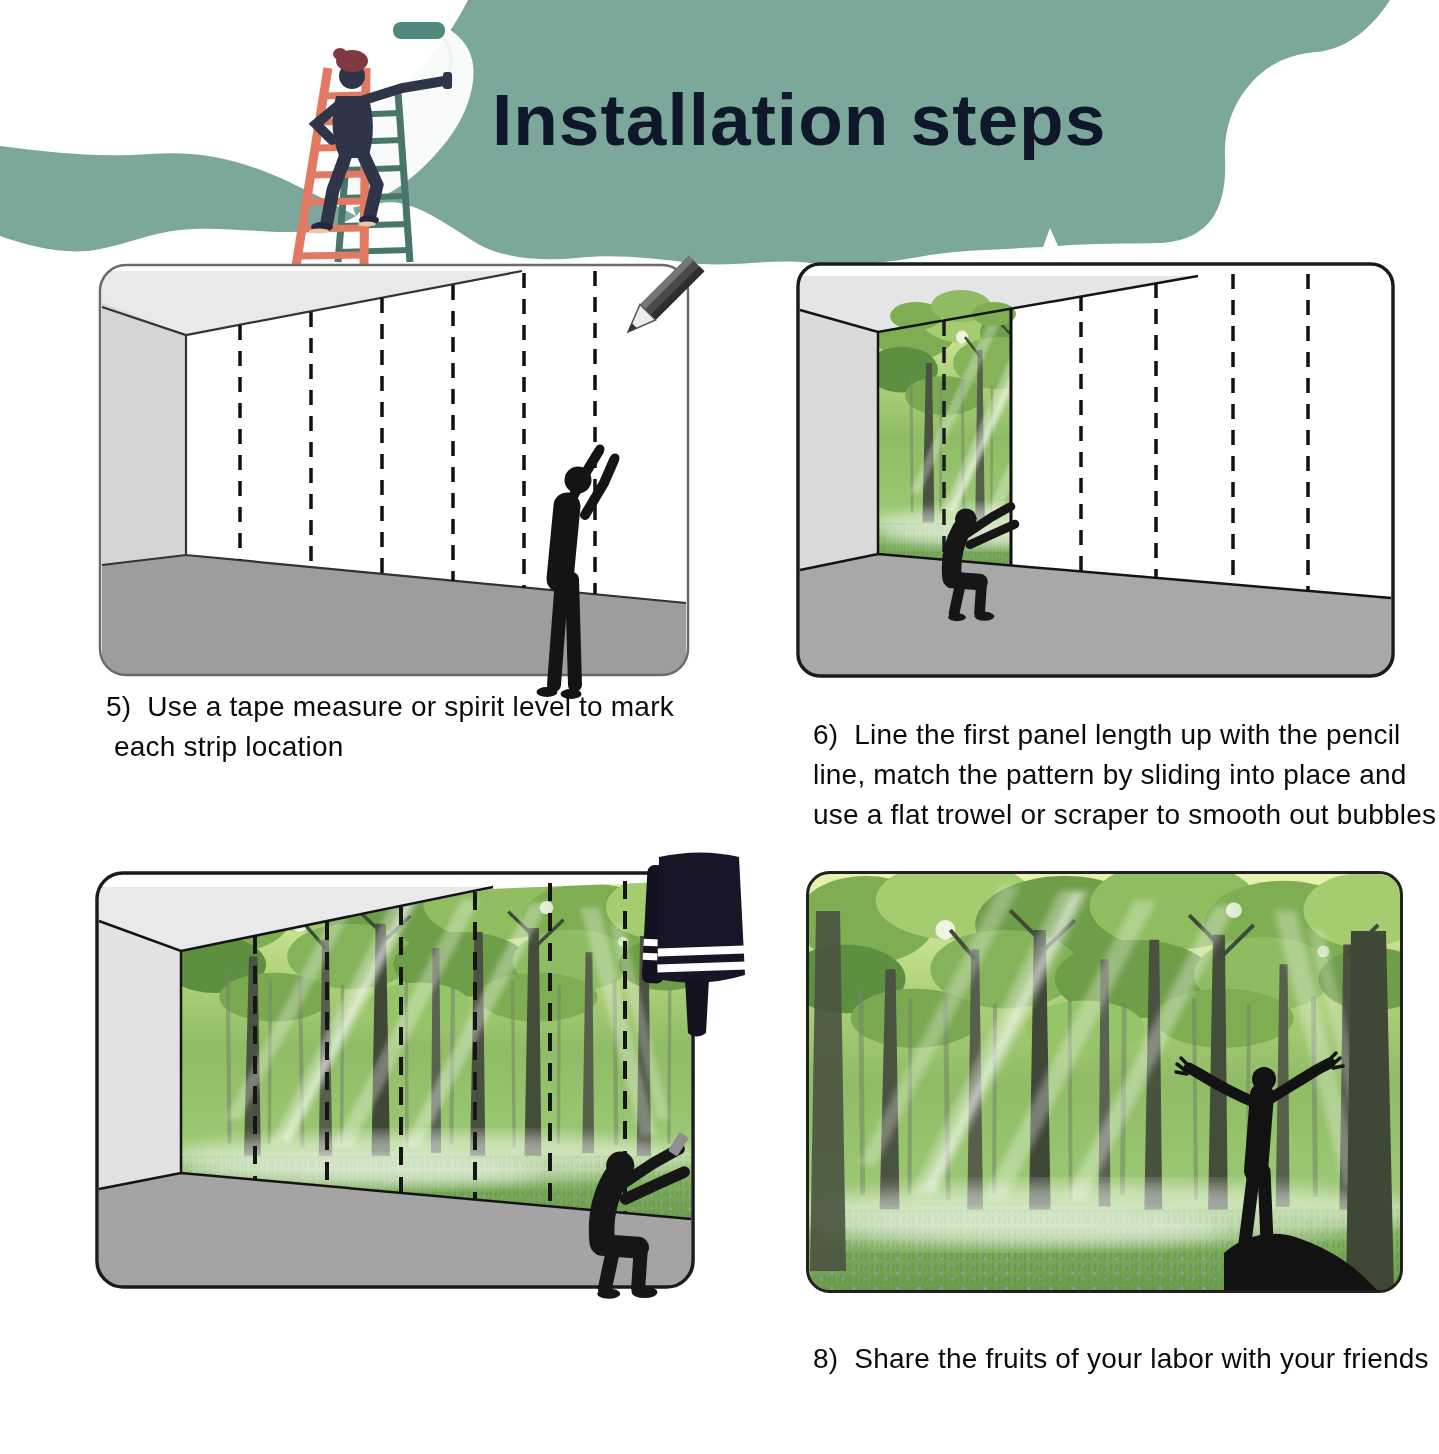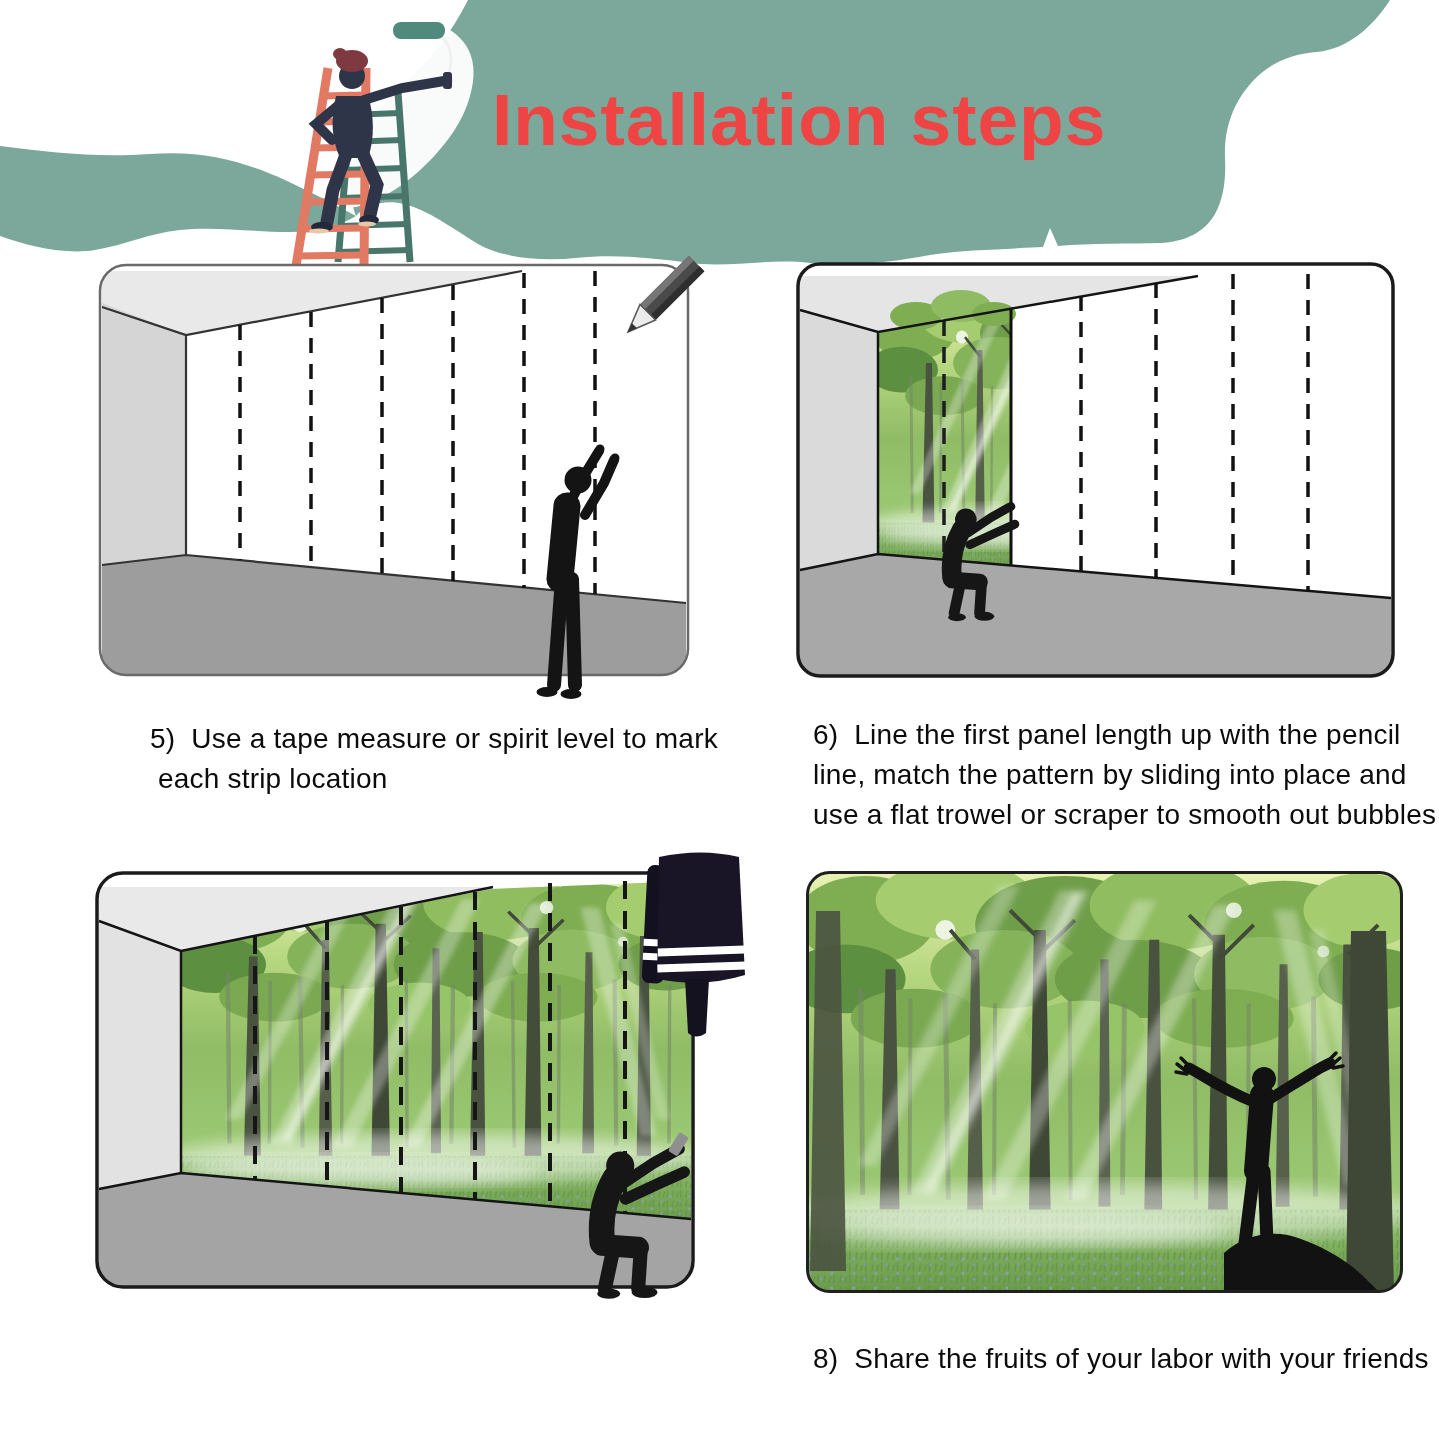--- a/index.html
+++ b/index.html
@@ -5,29 +5,29 @@
   html,body{margin:0;padding:0;background:#ffffff;}
   .page{
     position:relative;width:1439px;height:1454px;background:#ffffff;
     font-family:"Liberation Sans",sans-serif;overflow:hidden;
   }
   svg{display:block;}
   .abs{position:absolute;}
   .hdr-svg{left:0;top:0;}
   .page-title{
     left:492px;top:78px;width:600px;text-align:center;
-    font-size:73px;font-weight:bold;color:#ef4444;letter-spacing:1px;
+    font-size:73px;font-weight:bold;color:#0f172a;letter-spacing:1px;
     white-space:nowrap;
   }
   .panel{position:absolute;overflow:visible;}
   .caption{
     color:#0b0b0b;font-size:28px;line-height:40px;
     white-space:pre-wrap;letter-spacing:0.2px;
   }
-  .cap5{left:106px;top:719px;width:640px;margin-left:44px;}
+  .cap5{left:106px;top:687px;width:640px;}
   .cap6{left:813px;top:715px;width:650px;}
   .cap7{left:116px;top:1334px;width:640px;}
   .cap8{left:813px;top:1339px;width:650px;}
 </style>
 </head>
 <body>
 
 <div class="page">
 
   <svg width="0" height="0" style="position:absolute" aria-hidden="true">

